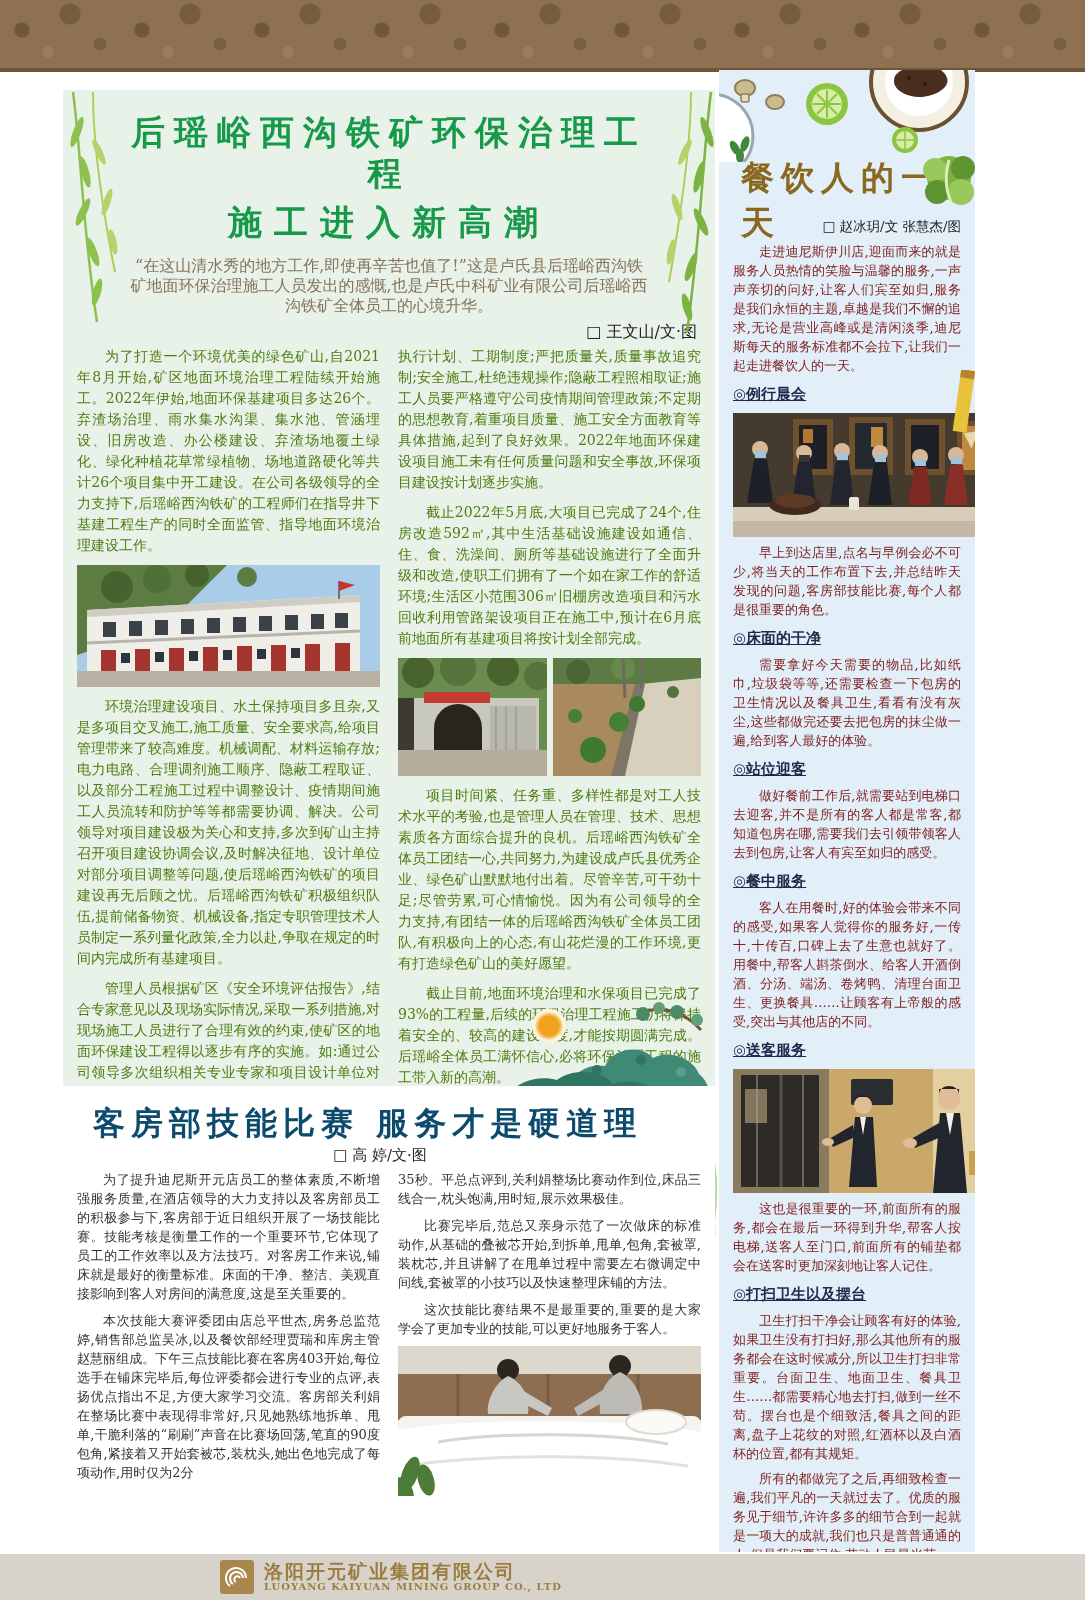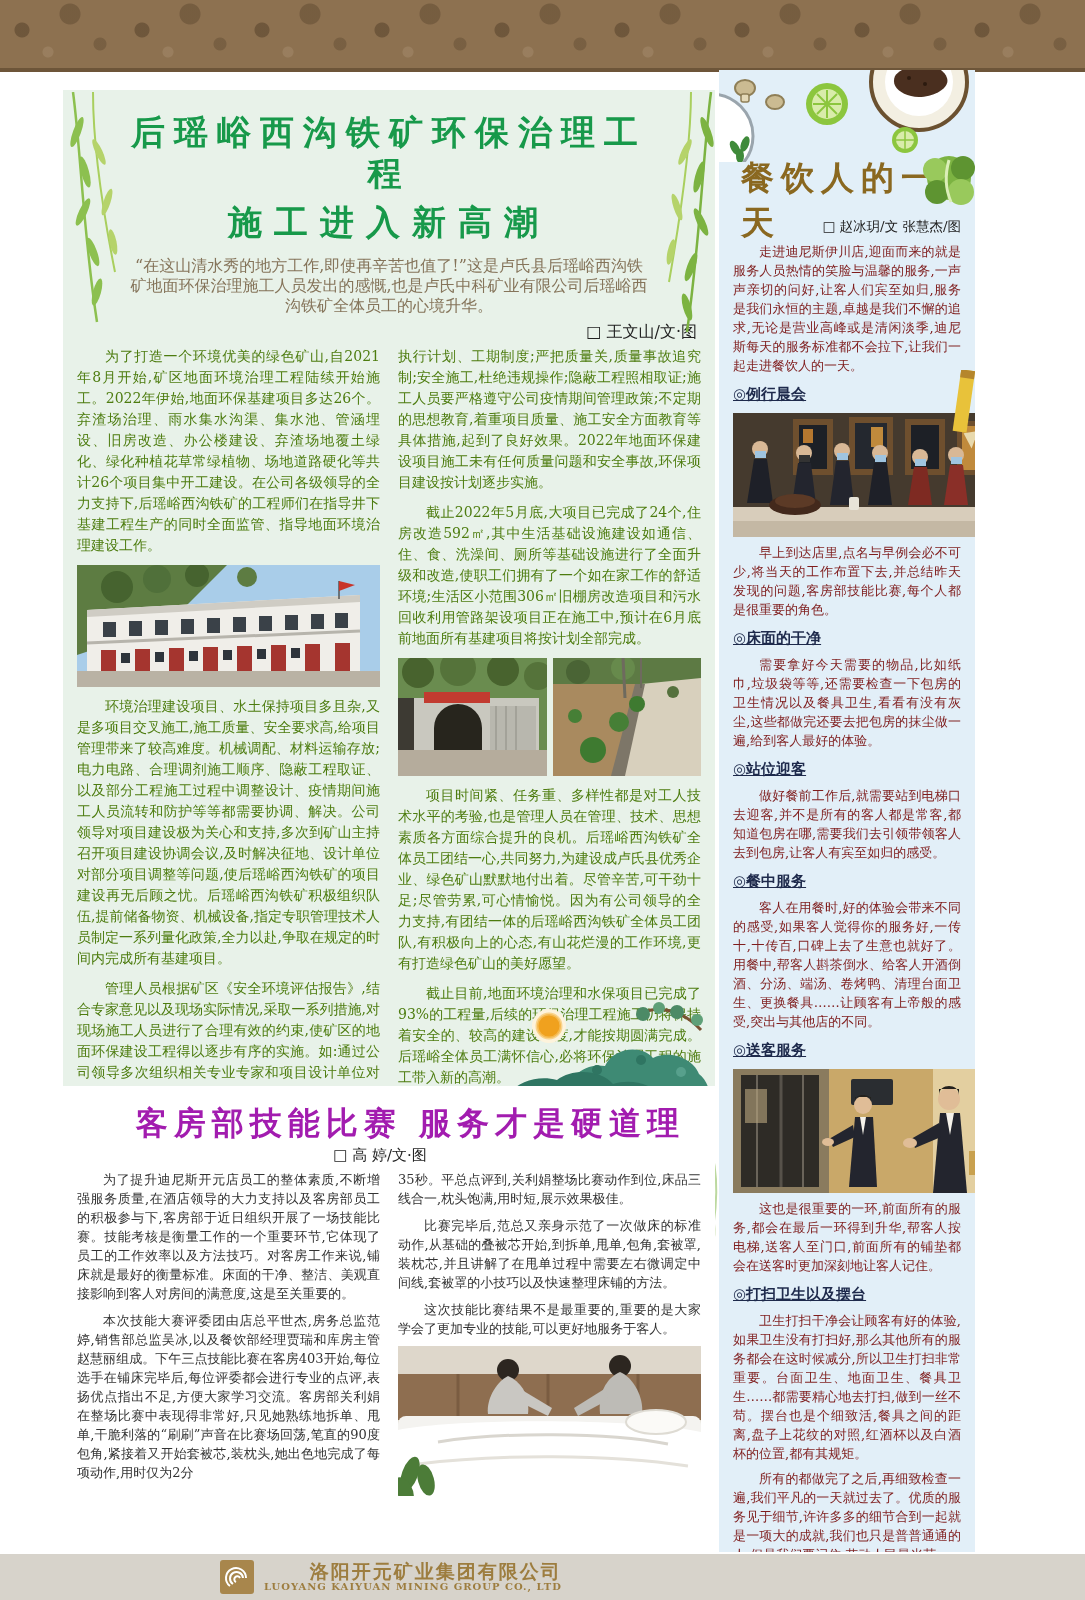--- a/index.html
+++ b/index.html
@@ -37,29 +37,29 @@
   .r-title{position:absolute;left:22px;top:0;font-size:33px;font-weight:700;color:#8a6820;letter-spacing:7px;}
   .r-lettuce{position:absolute;right:-4px;top:-8px;}
   .r-pencil{position:absolute;right:0;top:300px;}
   .r-byline{text-align:right;padding-right:14px;font-size:13.5px;color:#222;margin-top:16px;height:18px;}
   .r-para{font-size:13px;line-height:19px;color:#7f1d1d;text-align:justify;margin:6px 14px 0;text-indent:2em;}
   .r-head{font-size:15px;font-weight:700;color:#1e2a4c;margin:10px 14px 0;height:20px;
           font-family:"DejaVu Sans","Liberation Sans",sans-serif;text-decoration:underline;}
   .r-photo{display:block;margin:8px 14px 2px;}
   
   .article3{position:absolute;left:63px;top:1086px;width:652px;height:468px;background:#fff;overflow:hidden;}
-  .a3-title{margin:16px 30px 0;text-align:right;font-size:32px;font-weight:700;color:#a21caf;letter-spacing:6px;}
+  .a3-title{margin:16px 30px 0;text-align:left;font-size:32px;font-weight:700;color:#0c4a6e;letter-spacing:6px;}
   .a3-byline{text-align:center;padding-right:18px;font-size:15px;color:#222;height:20px;}
   .a3-cols{display:flex;gap:18px;padding:4px 14px 0;}
   .a3-col{width:303px;font-size:13px;line-height:19px;text-align:justify;color:#333;}
   .a3-col p{margin:0 0 8px;text-indent:2em;}
   .a3-col p.noindent{text-indent:0;}
   
   .footer{position:absolute;left:0;top:1554px;width:1085px;height:46px;background:#d7d3cb;}
-  .f-inner{display:flex;align-items:center;height:100%;padding-left:220px;text-align:right;}
+  .f-inner{display:flex;align-items:center;height:100%;padding-left:220px;}
   .f-logo{margin-right:10px;}
   .f-name{color:#9d7d3f;font-weight:700;font-size:19px;letter-spacing:2px;line-height:1.05;
           font-family:"DejaVu Sans","Liberation Sans",sans-serif;}
   .f-en{color:#9d7d3f;font-size:10px;font-weight:700;letter-spacing:1px;}
   .side-leaf{position:absolute;left:697px;top:1140px;}
 </style>
 </head>
 <body>
 
 <div id="page">

